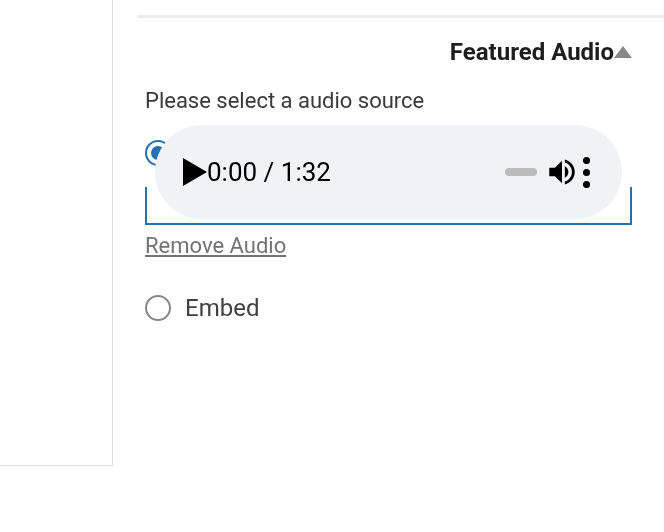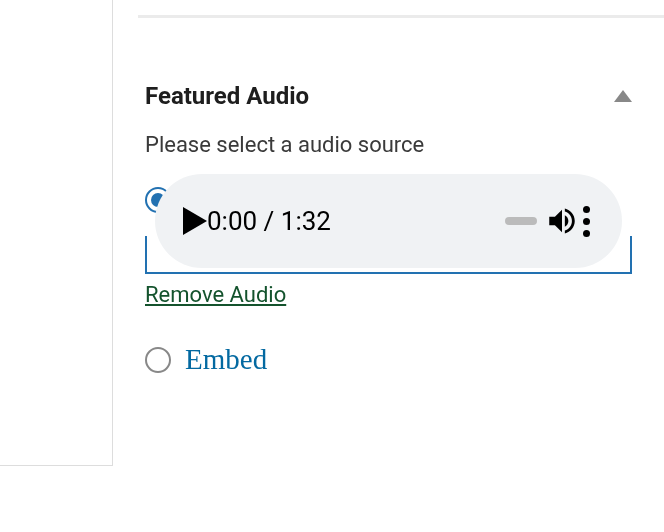--- a/index.html
+++ b/index.html
@@ -31,24 +31,23 @@
       bottom: 0;
       padding-top: 15px;
     }
     .top-divider {
       height: 3px;
       background: #ebebeb;
       margin-left: 25px;
     }
     .panel-header {
       display: flex;
-      justify-content: space-between;
+      justify-content: flex-end;
       align-items: center;
       padding: 20px 32px 22px 32px;
-      margin-top: 44px;
     }
     .panel-title {
       font-size: 24px;
       font-weight: 700;
       color: #1e1e1e;
     }
     .collapse-toggle {
       width: 0;
       height: 0;
       border-left: 9px solid transparent;
@@ -85,23 +84,22 @@
     .radio-outer.selected {
       border-color: #2271b1;
     }
     .radio-inner {
       width: 14px;
       height: 14px;
       border-radius: 50%;
       background: #2271b1;
     }
     .radio-label {
-      font-size: 29px;
-      color: #0369a1;
-      font-family: Liberation Serif, serif;
+      font-size: 24px;
+      color: #404040;
     }
     .audio-wrap {
       border: 2px solid #2271b1;
       padding-top: 0;
       height: 38px;
       position: relative;
       margin-bottom: 8px;
       border-top: none;
     }
     .audio-player {
@@ -151,21 +149,21 @@
       flex-shrink: 0;
       padding: 4px;
     }
     .menu-dots span {
       width: 7px;
       height: 7px;
       background: #000;
       border-radius: 50%;
     }
     .remove-link {
-      color: #14532d;
+      color: #737373;
       font-size: 22px;
       text-decoration: underline;
       cursor: pointer;
       display: inline-block;
       margin-bottom: 36px;
     }
   </style>
 </head>
 <body>
 

